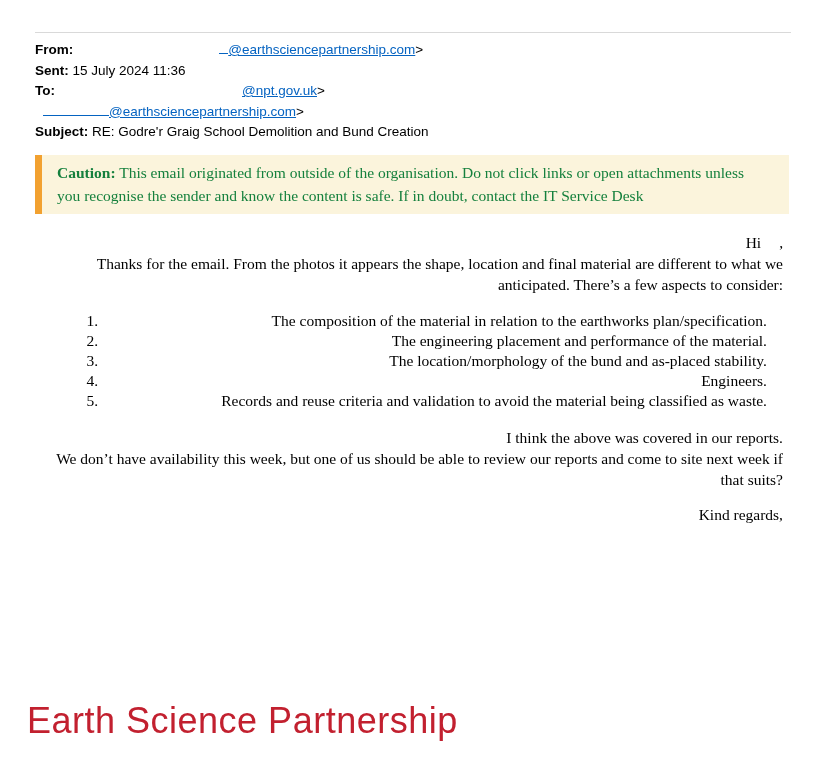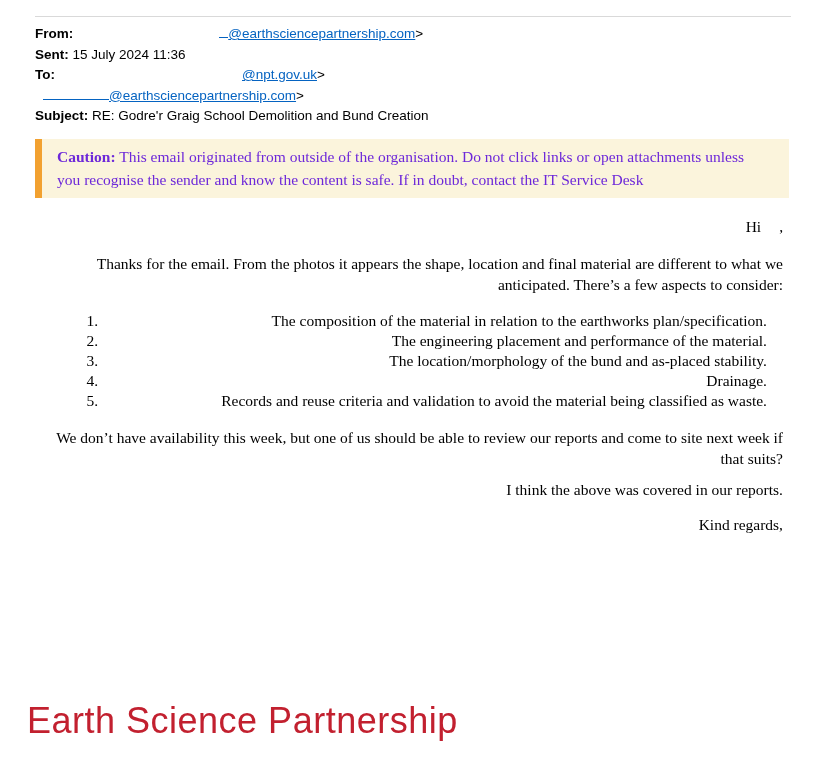--- a/index.html
+++ b/index.html
@@ -6,21 +6,21 @@
   html, body { background: #ffffff; }
   .page {
     position: relative;
     width: 835px;
     height: 781px;
     background: #ffffff;
     overflow: hidden;
     font-family: "Liberation Sans", sans-serif;
   }
   .content {
-    padding: 16px 45px 0 35px;
+    padding: 32px 45px 0 35px;
   }
   .topline {
     border-top: 1px solid #d9d9d9;
     width: 756px;
     height: 0;
   }
   
   .headers {
     margin-top: 7px;
     font-size: 13.5px;
@@ -54,35 +54,35 @@
   
   .caution {
     margin-top: 12px;
     width: 754px;
     background: #fbf4dc;
     border-left: 7px solid #f2a130;
     padding: 6px 18px 7px 15px;
     font-family: "Liberation Serif", serif;
     font-size: 15.5px;
     line-height: 23px;
-    color: #6d28d9;
+    color: #15803d;
   }
   .caution b { font-weight: bold; }
   
   .mailbody {
     font-family: "Liberation Serif", serif;
     font-size: 15.5px;
     line-height: 21px;
     color: #000;
     width: 748px;
     text-align: right;
   }
   .greeting { margin-top: 18px; }
   .sp-hi { display: inline-block; width: 18px; }
-  .para { margin-top: 16px; }
+  .para { }
   .mailbody ol {
     margin: 16px;
     padding-left: 51px;
     line-height: 20px;
   }
   .mailbody ol li { padding-left: 3px; }
   .para-tight { margin-top: 10px; }
   .closing { margin-top: 14px; }
   
   .footer {
@@ -144,27 +144,27 @@
       <div class="greeting">
         <span>Hi</span><span class="sp-hi"></span><span>,</span>
       </div>
 
       <div class="para">Thanks for the email. From the photos it appears the shape, location and final material are different to what we anticipated. There’s a few aspects to consider:</div>
 
       <ol>
         <li>The composition of the material in relation to the earthworks plan/specification.</li>
         <li>The engineering placement and performance of the material.</li>
         <li>The location/morphology of the bund and as-placed stability.</li>
-        <li>Drainage.</li>
+        <li>Engineers.</li>
         <li>Records and reuse criteria and validation to avoid the material being classified as waste.</li>
       </ol>
 
+      <div class="para para-tight">I think the above was covered in our reports.</div>
+
       <div class="para">We don’t have availability this week, but one of us should be able to review our reports and come to site next week if that suits?</div>
-
-      <div class="para para-tight">I think the above was covered in our reports.</div>
 
       <div class="closing">Kind regards,</div>
     </div>
 
   </div>
 
   <div class="footer">
     <div class="logo-text">Earth Science Partnership</div>
   </div>
 </div>

